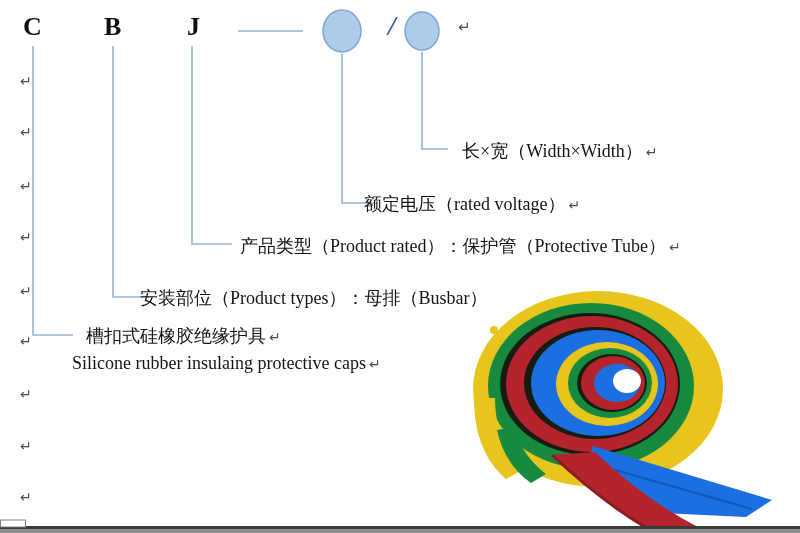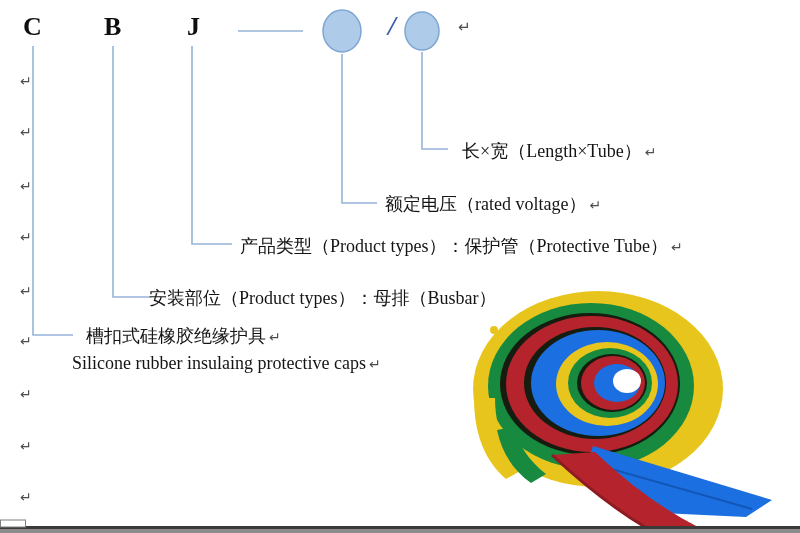--- a/index.html
+++ b/index.html
@@ -88,32 +88,32 @@
 
   <div class="txt">
 
     <span class="code-letter" style="left:23px">C</span>
     <span class="code-letter" style="left:104px">B</span>
     <span class="code-letter" style="left:187px">J</span>
     <span class="slash">/</span>
     <span class="top-pil">↵</span>
 
     <div class="label" style="left:462px;top:140px">
-      <span>长×宽（Length×Tube）</span><span class="pil">↵</span>
+      <span>长×宽（Width×Width）</span><span class="pil">↵</span>
     </div>
 
-    <div class="label" style="left:385px;top:193px">
+    <div class="label" style="left:364px;top:193px">
       <span>额定电压（rated voltage）</span><span class="pil">↵</span>
     </div>
 
     <div class="label" style="left:240px;top:235px">
-      <span>产品类型（Product types）：保护管（Protective Tube）</span><span class="pil">↵</span>
+      <span>产品类型（Product rated）：保护管（Protective Tube）</span><span class="pil">↵</span>
     </div>
 
-    <div class="label" style="left:149px;top:287px">
+    <div class="label" style="left:140px;top:287px">
       <span>安装部位（Product types）：母排（Busbar）</span>
     </div>
 
     <div class="label" style="left:86px;top:325px">
       <span>槽扣式硅橡胶绝缘护具</span><span class="pil">↵</span>
     </div>
 
     <div class="label" style="left:72px;top:352px">
       <span>Silicone rubber insulaing protective caps</span><span class="pil">↵</span>
     </div>

